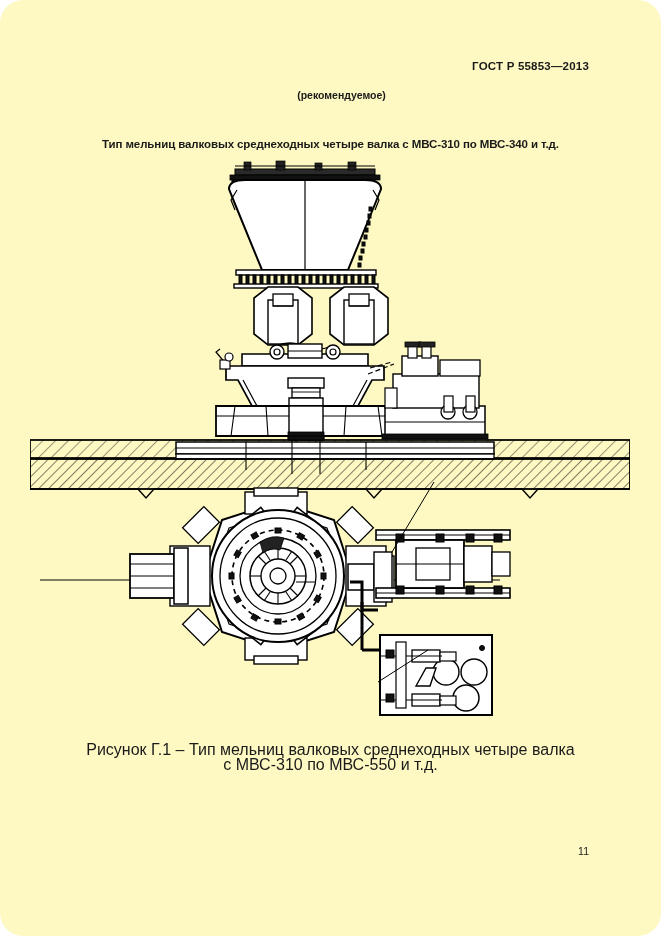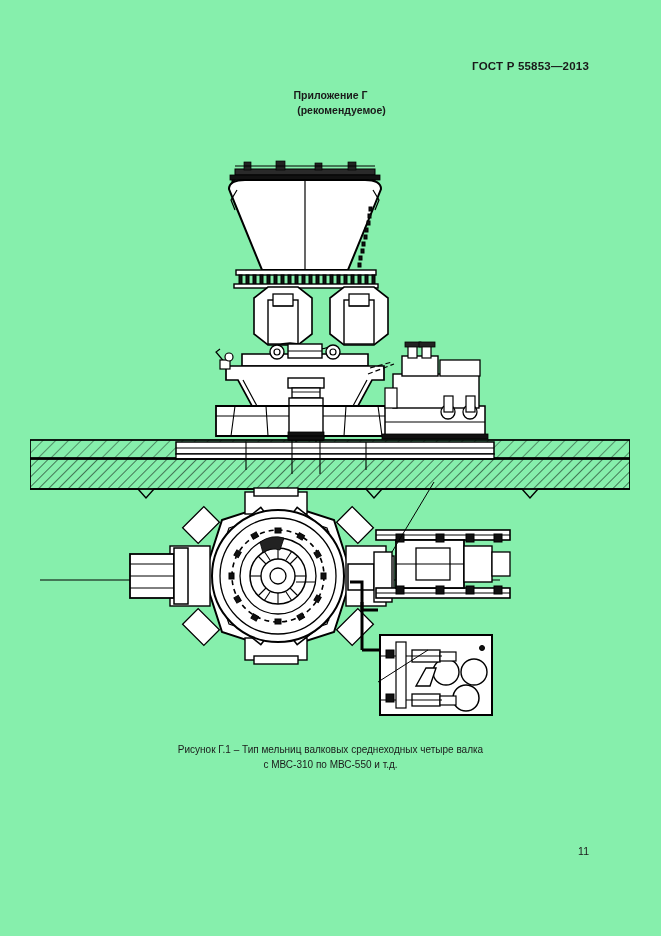--- a/index.html
+++ b/index.html
@@ -12,21 +12,22 @@
     height: 936px;
     position: relative;
     font-family: "Liberation Sans", sans-serif;
     color: #1a1a1a;
     overflow: hidden;
   }
 
   .page {
     position: absolute;
     inset: 0;
-    background: #86efac;
+    background: #fef9c3;
+    border-radius: 23px;
   }
 
   
   .gost-header {
     position: absolute;
     top: 60px;
     right: 72px;
     font-size: 11.5px;
     font-weight: bold;
     letter-spacing: 0.2px;
@@ -83,44 +84,44 @@
     left: 350px;
   }
 
   
   .caption {
     position: absolute;
     top: 742px;
     left: 0;
     right: 0;
     text-align: center;
-    font-size: 10px;
+    font-size: 16px;
     line-height: 15px;
   }
 
   .page-number {
     position: absolute;
     top: 845px;
     right: 72px;
     font-size: 10.5px;
     font-weight: normal;
   }
 </style>
 </head>
 <body>
 
 <div class="page">
 
   <div class="gost-header">ГОСТ Р 55853—2013</div>
 
   <div class="appendix">
-    <div class="line1">Приложение Г</div>
     <div class="line2">(рекомендуемое)</div>
   </div>
 
+  <div class="doc-title">Тип мельниц валковых среднеходных четыре валка с МВС-310 по МВС-340 и т.д.</div>
 
   <div class="figure">
     <svg class="fig-svg" width="600" height="580" viewBox="0 0 600 580">
       <defs>
         <pattern id="hatch45" width="7" height="7" patternUnits="userSpaceOnUse" patternTransform="rotate(45)">
           <line x1="0" y1="0" x2="0" y2="7" stroke="#000" stroke-width="1"></line>
         </pattern>
         <pattern id="hatchDots" width="9" height="9" patternUnits="userSpaceOnUse" patternTransform="rotate(45)">
           <line x1="0" y1="0" x2="0" y2="9" stroke="#000" stroke-width="0.8"></line>
         </pattern>

